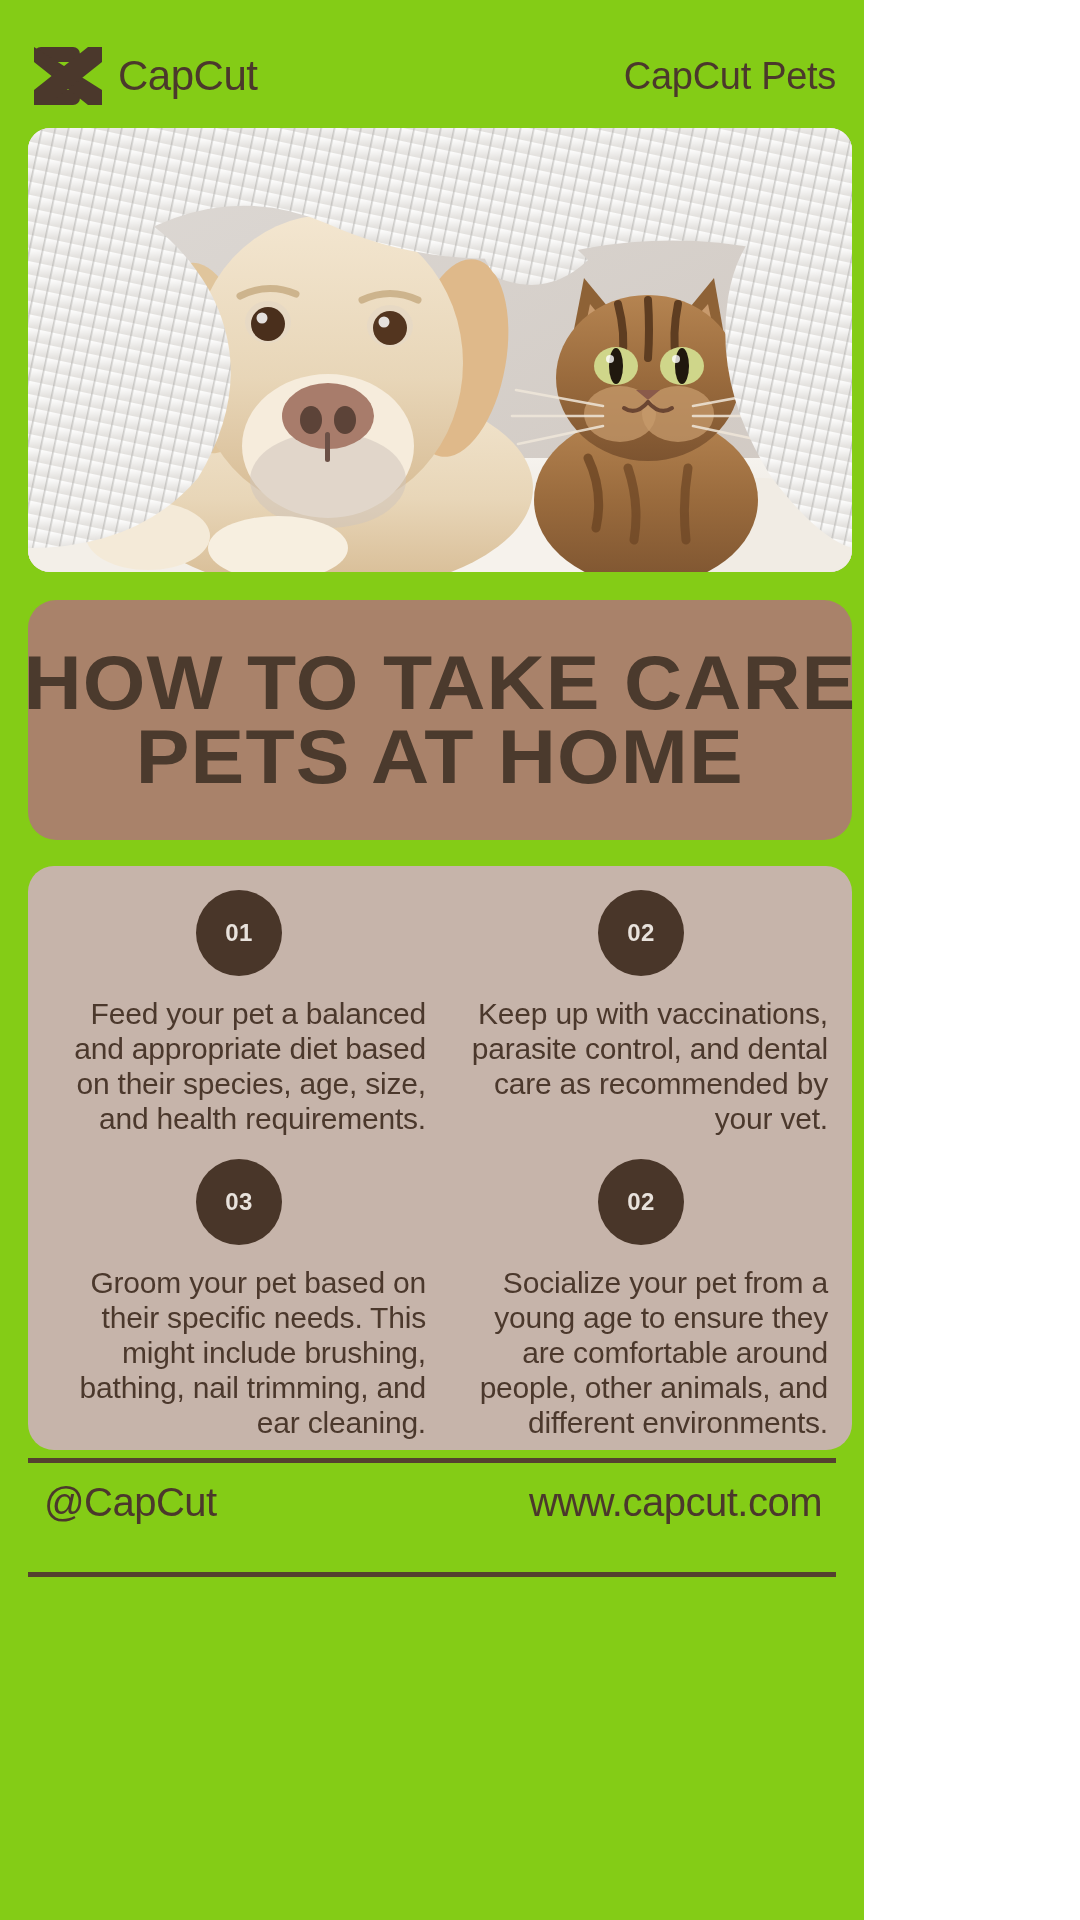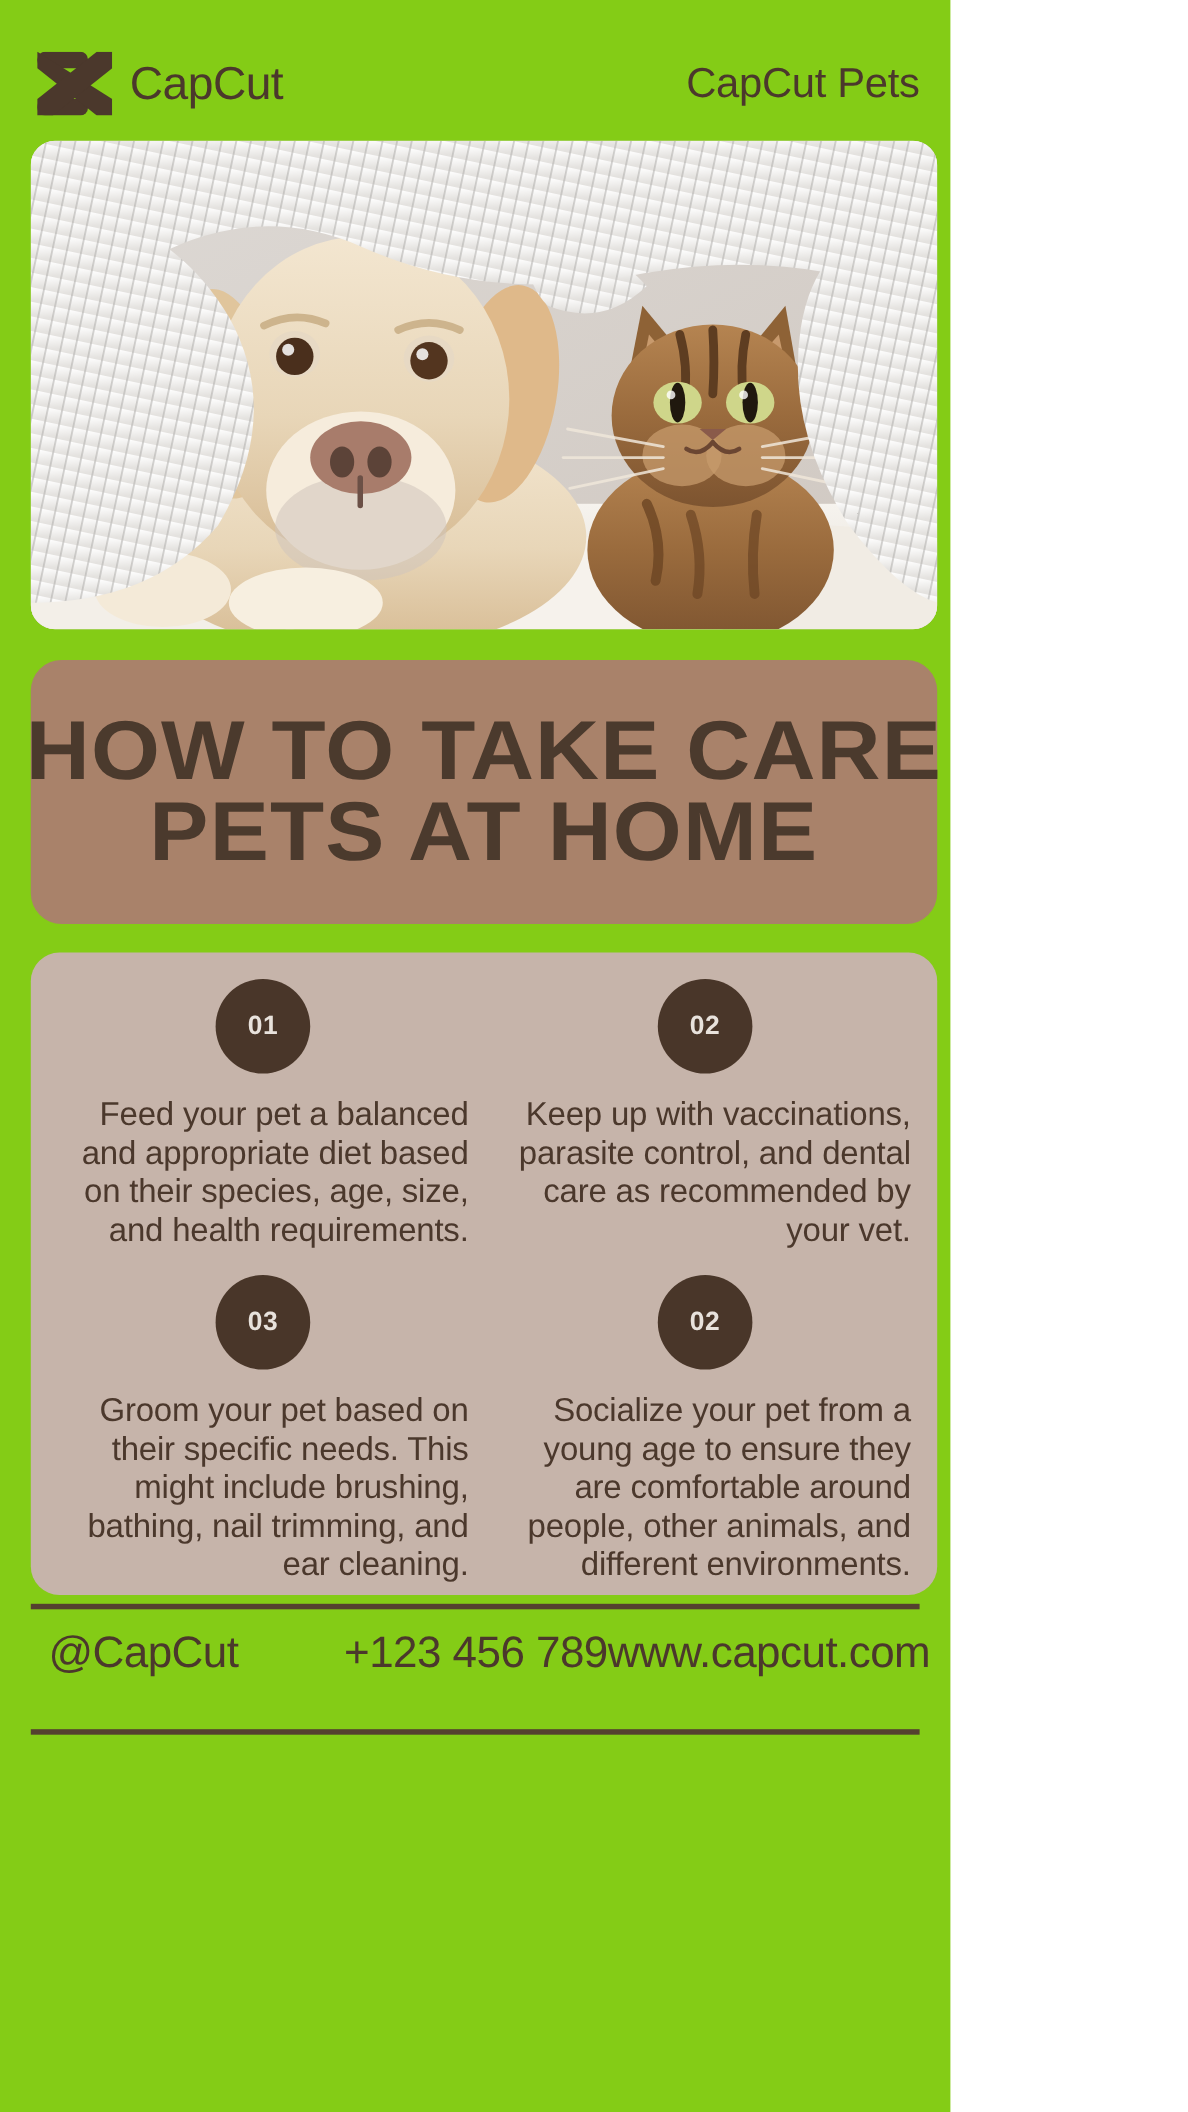--- a/index.html
+++ b/index.html
@@ -348,19 +348,18 @@
       <div class="tip-badge">02</div>
       <div class="tip-text">Socialize your pet from a young age to ensure they are comfortable around people, other animals, and different environments.</div>
     </div>
 
   </div>
 
   <div class="footer">
     <div class="rule rule-top"></div>
     <div class="footer-items">
       <span class="footer-item fi-handle">@CapCut</span>
-      <span class="footer-item fi-phone">+123 456 789</span>
       <span class="footer-item fi-web">www.capcut.com</span>
     </div>
     <div class="rule rule-bottom"></div>
   </div>
 
 </div>
 
 </body></html>

